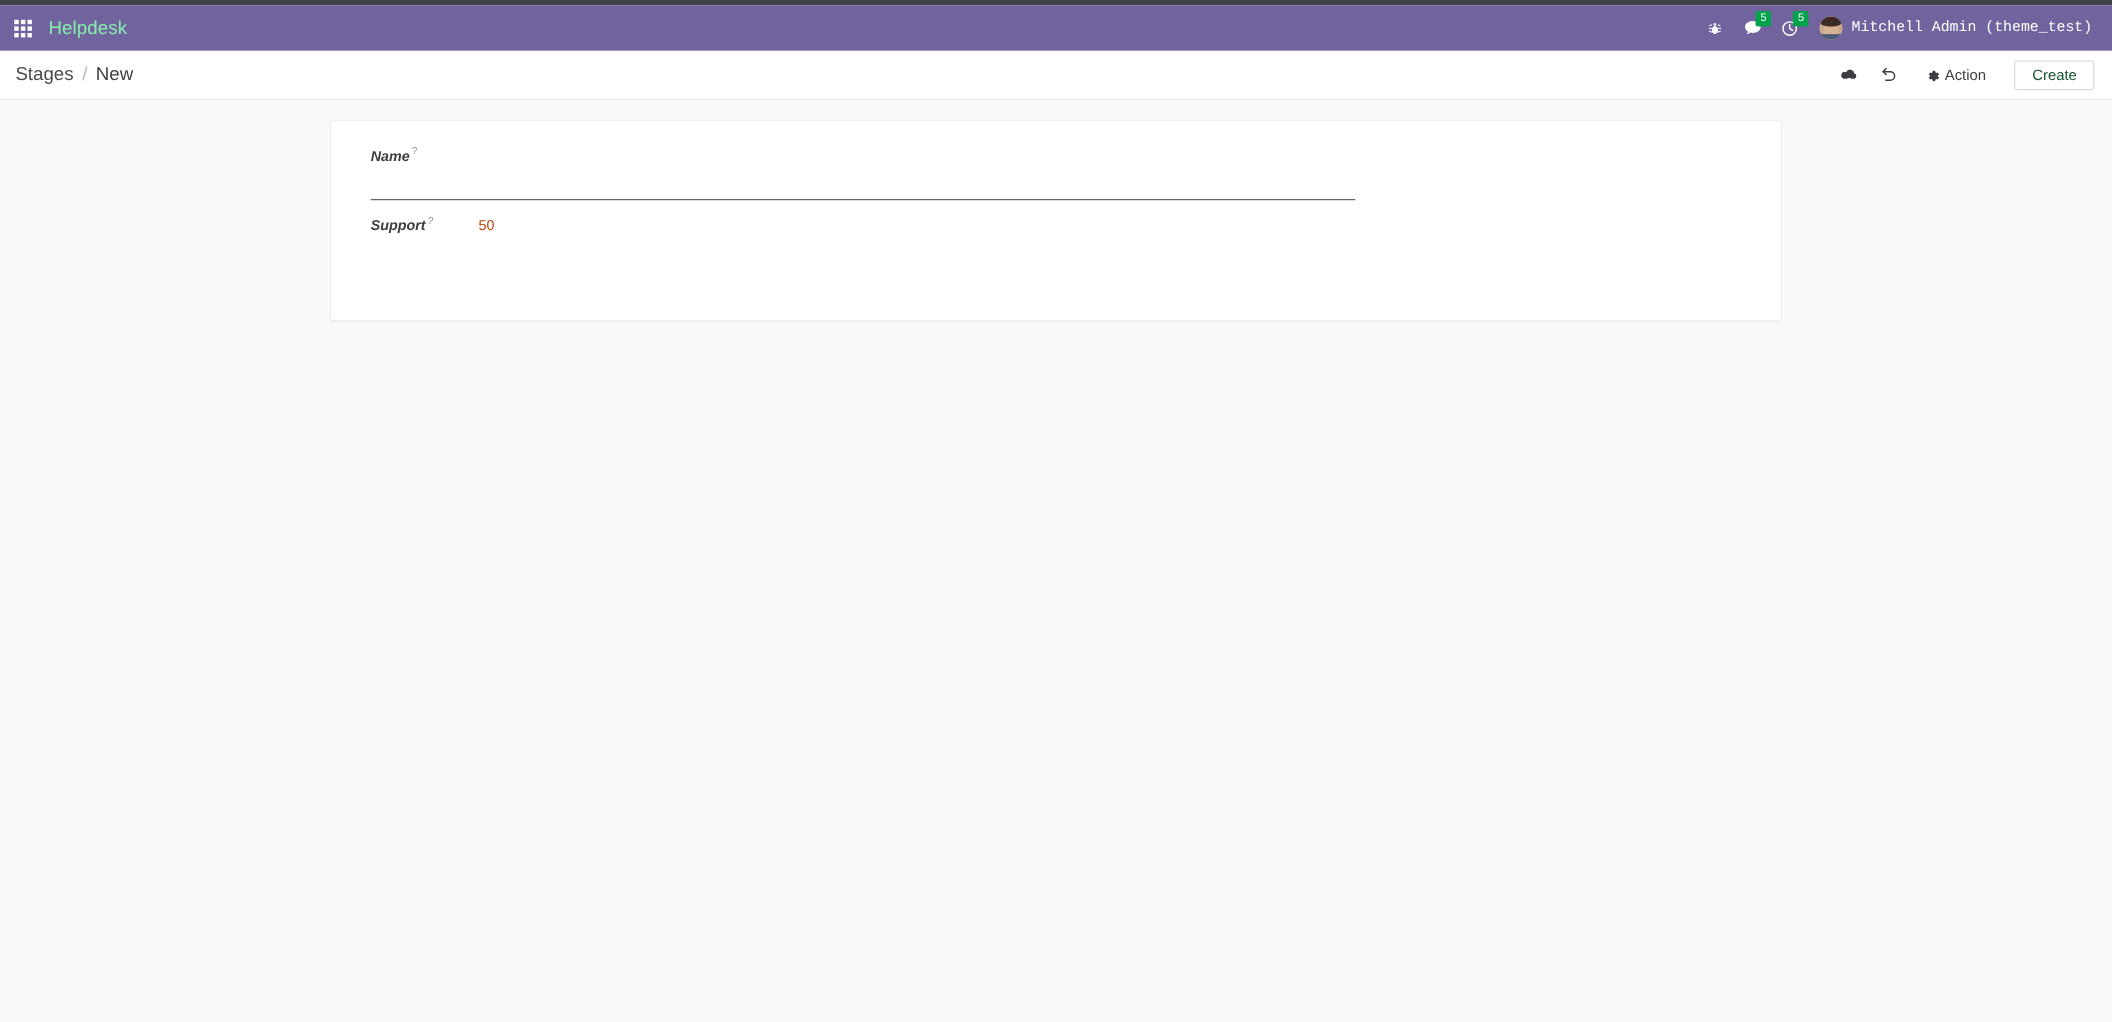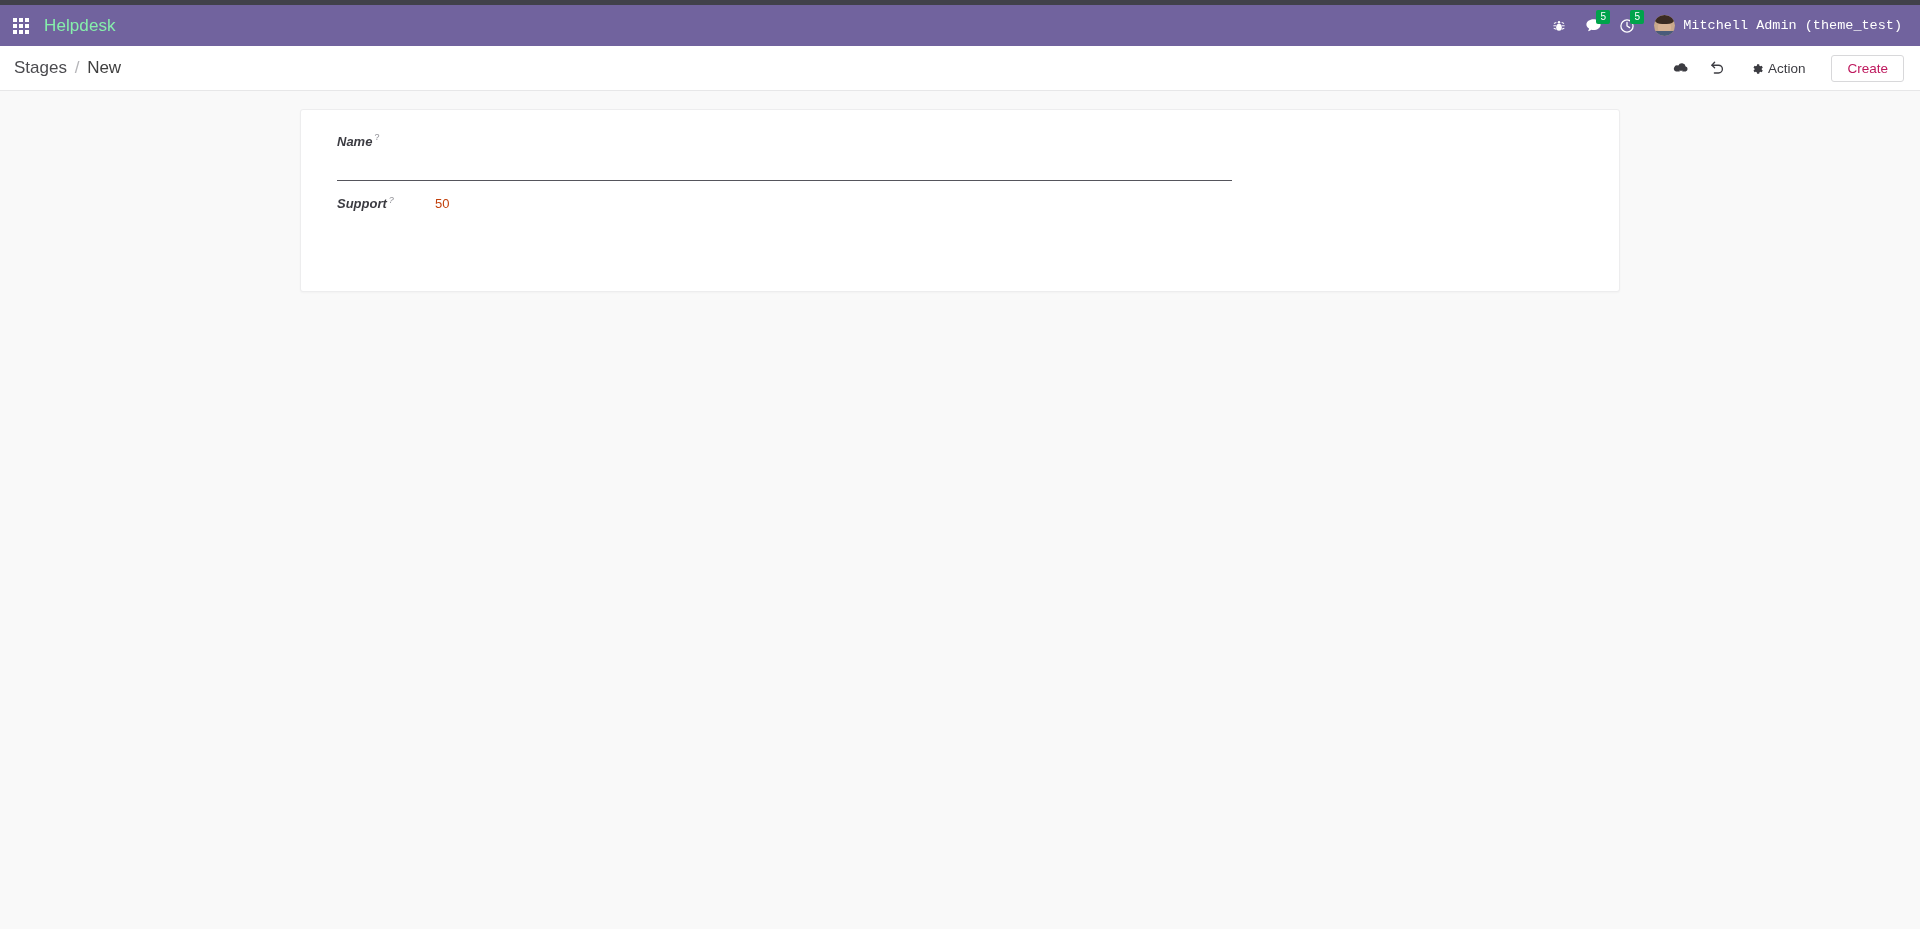--- a/index.html
+++ b/index.html
@@ -189,21 +189,21 @@
     padding: 5px 12px 5px 16px;
     cursor: pointer;
     white-space: nowrap;
     background: transparent;
     border: 0;
     font-family: "Liberation Sans", sans-serif;
   }
 
   .create-btn {
     font-size: 13.5px;
-    color: #be185d;
+    color: #14532d;
     background: #ffffff;
     border: 1px solid #d8d8da;
     border-radius: 3px;
     padding: 5px 15px;
     margin-left: 14px;
     cursor: pointer;
     white-space: nowrap;
     font-family: "Liberation Sans", sans-serif;
   }
 

